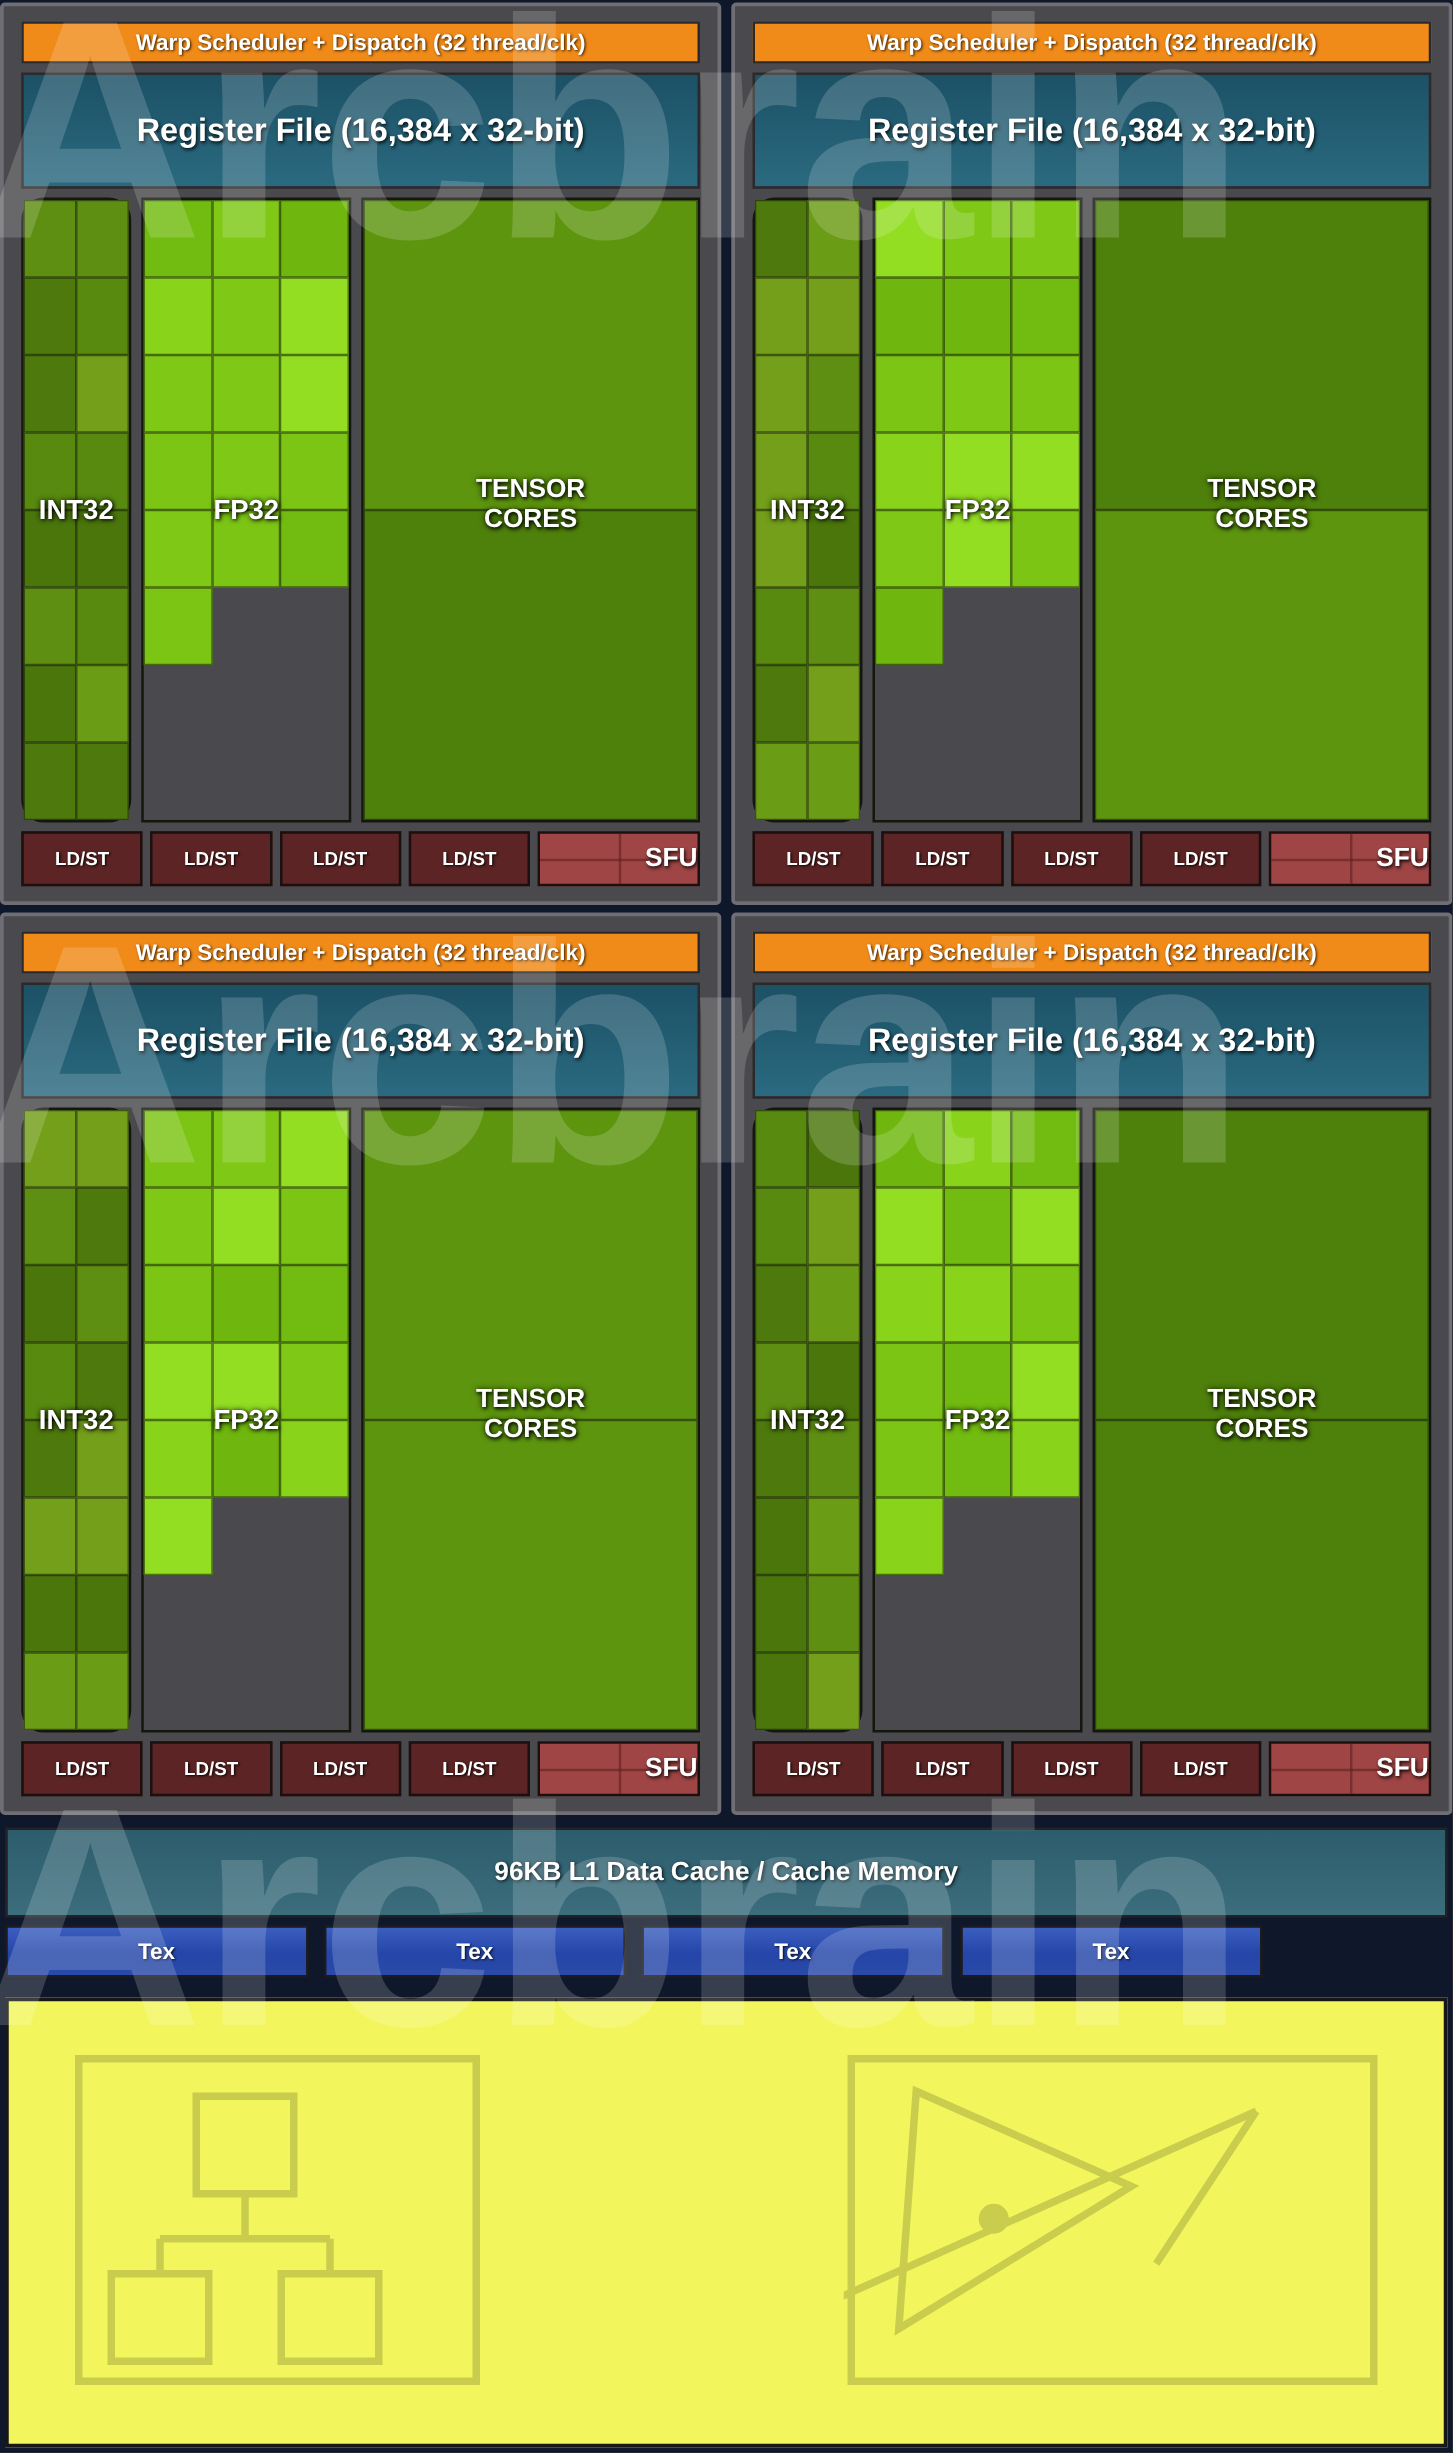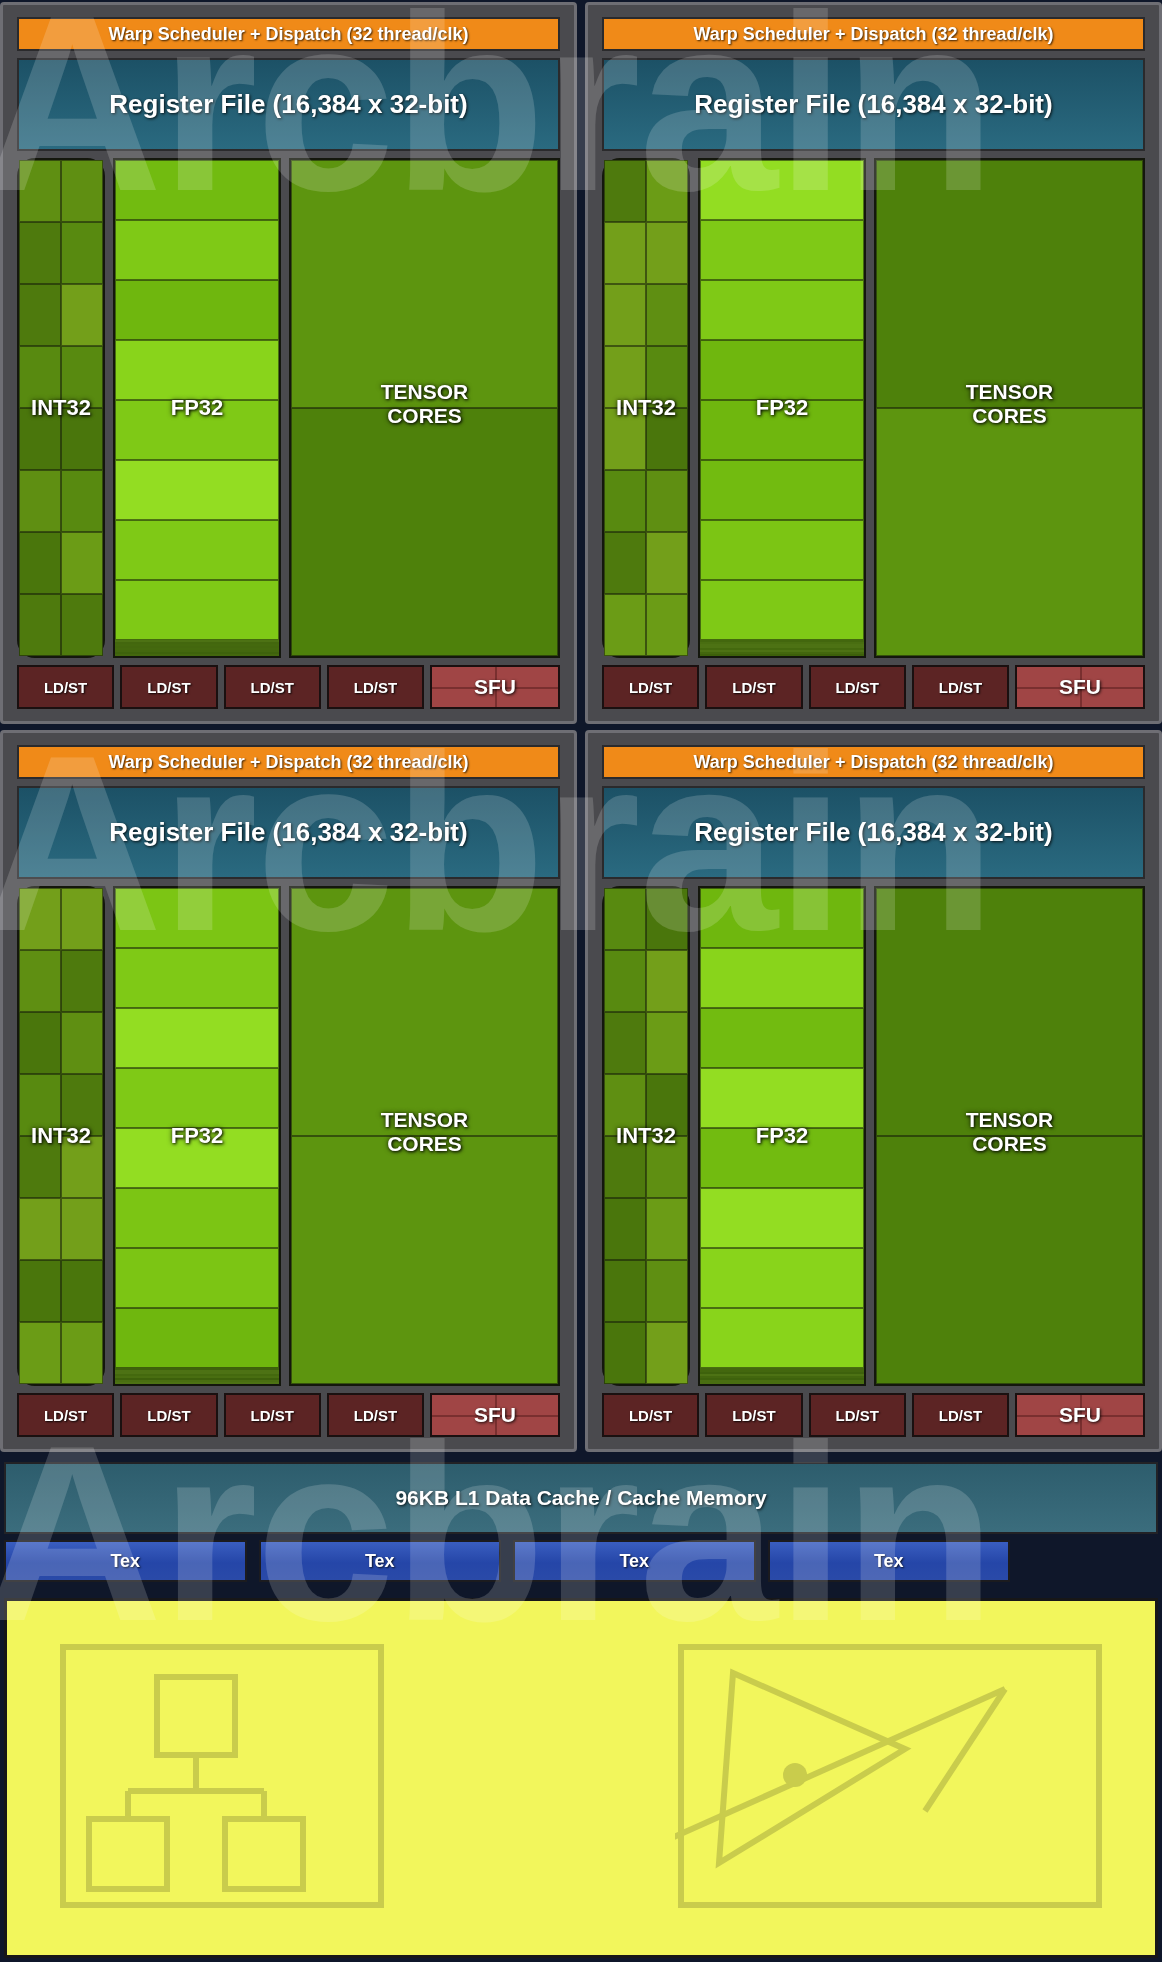--- a/index.html
+++ b/index.html
@@ -104,21 +104,21 @@
     min-height: 0;
   }
 
   .unit-block {
     position: relative;
     border: 2px solid #14170d;
     display: grid;
     min-height: 0;
   }
   .unit-int  { flex: 0 0 88px; grid-template-columns: 1fr 1fr; grid-template-rows: repeat(8, 1fr); border-radius: 18px; }
-  .unit-fp   { flex: 0 0 168px; grid-template-columns: 1fr; grid-template-rows: repeat(8, 1fr); }
+  .unit-fp   { flex: 0 0 168px; grid-template-columns: 1fr 1fr 1fr; grid-template-rows: repeat(8, 1fr); }
   .unit-tc   { flex: 1 1 auto; grid-template-columns: 1fr; grid-template-rows: 1fr 1fr; }
 
   .cell { border: 1px solid rgba(20,25,10,0.55); }
 
   .unit-label {
     position: absolute;
     left: 0; right: 0;
     top: 50%;
     transform: translateY(-50%);
     text-align: center;
@@ -152,21 +152,21 @@
     font-weight: 700;
     text-shadow: 1px 1px 2px rgba(0,0,0,0.9);
   }
   .sfu {
     flex: 1.35 1 0;
     position: relative;
     background: #a04545;
     border: 2px solid #1a1010;
     display: flex;
     align-items: center;
-    justify-content: center;
+    justify-content: flex-end;
     color: #ffffff;
     font-size: 21px;
     font-weight: 700;
     text-shadow: 1px 1px 3px rgba(0,0,0,0.9);
   }
   .sfu::before, .sfu::after {
     content: "";
     position: absolute;
     background: rgba(90,30,30,0.55);
   }

